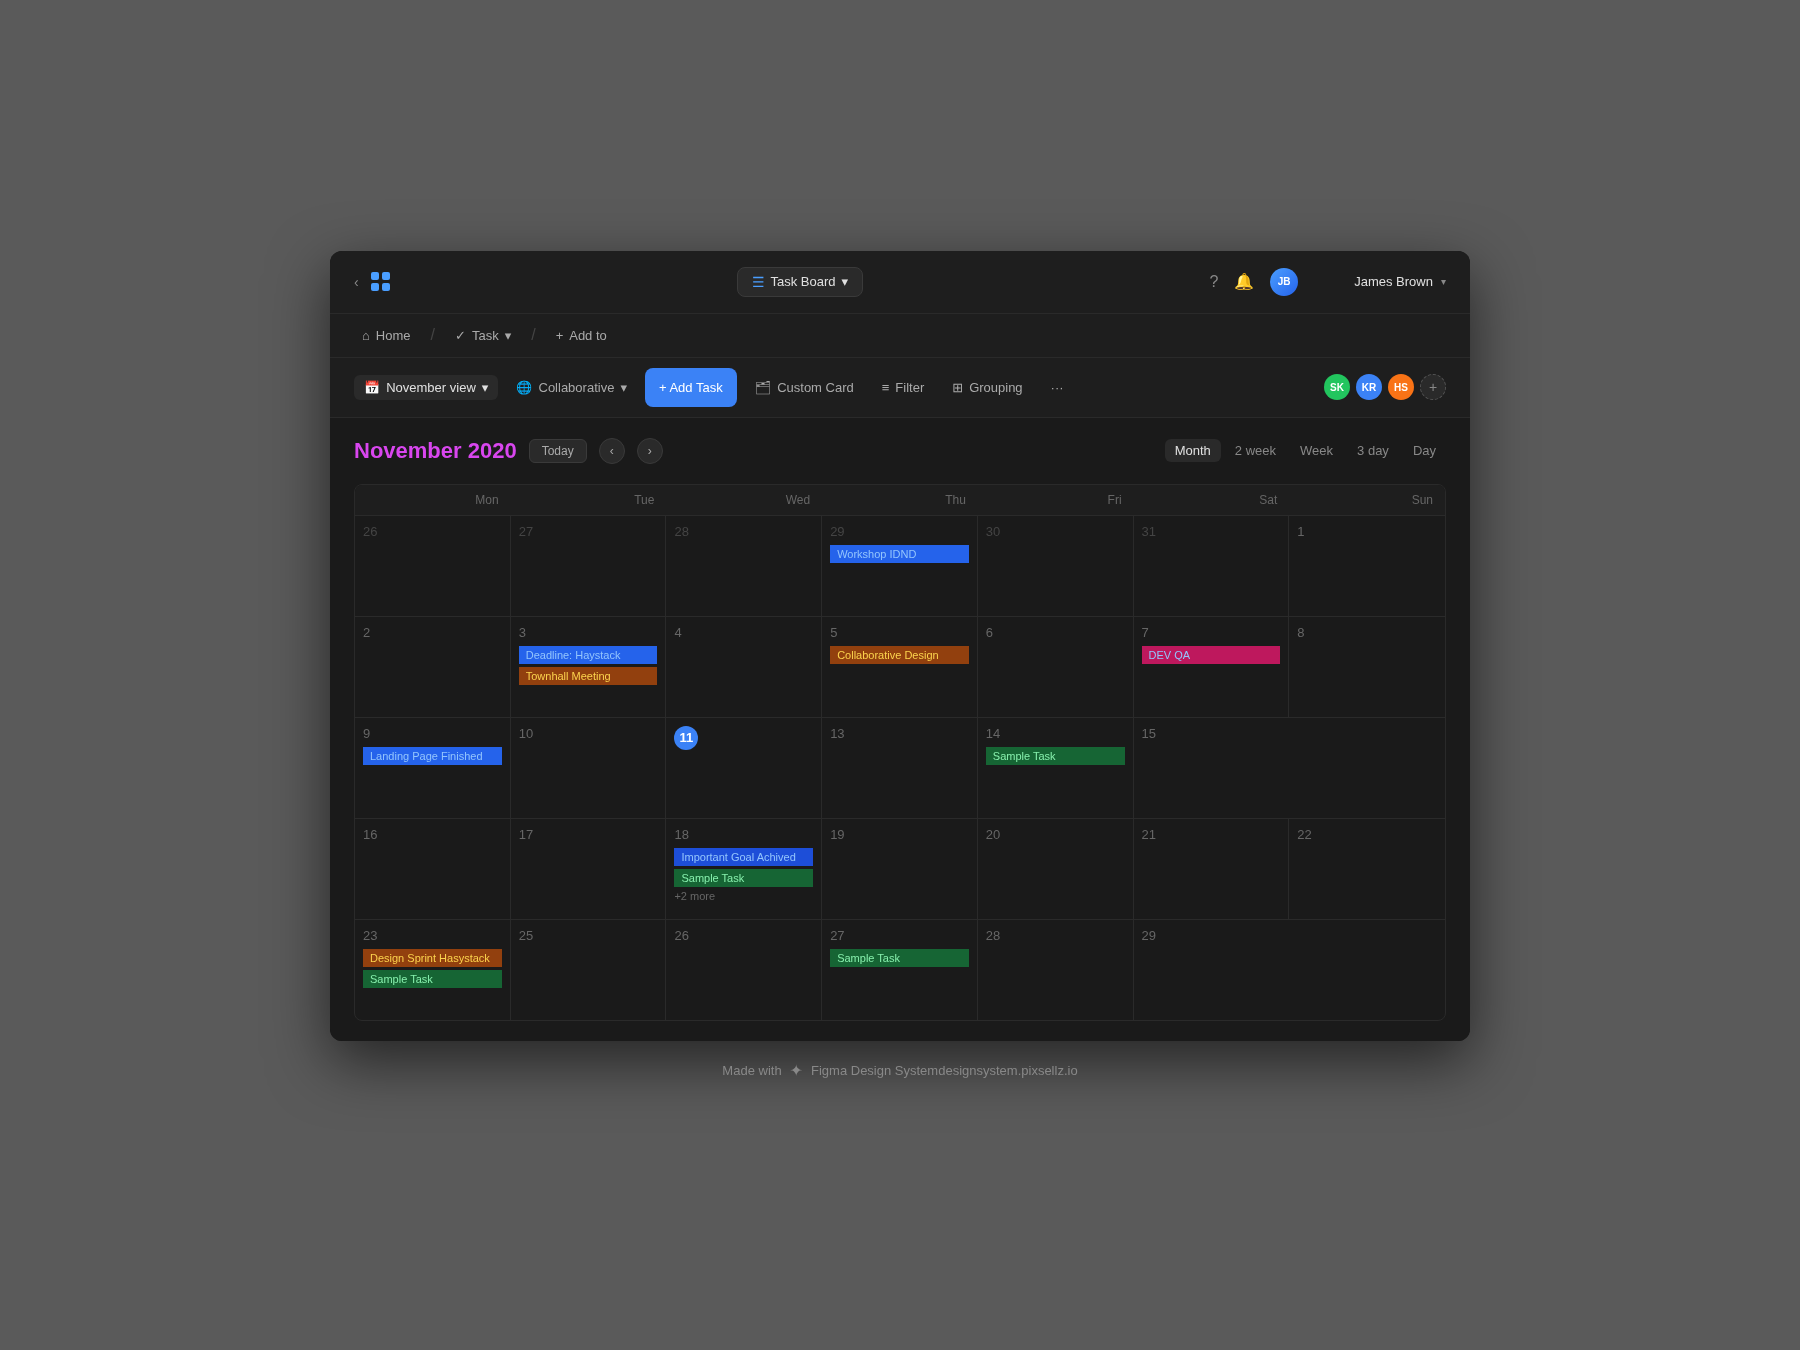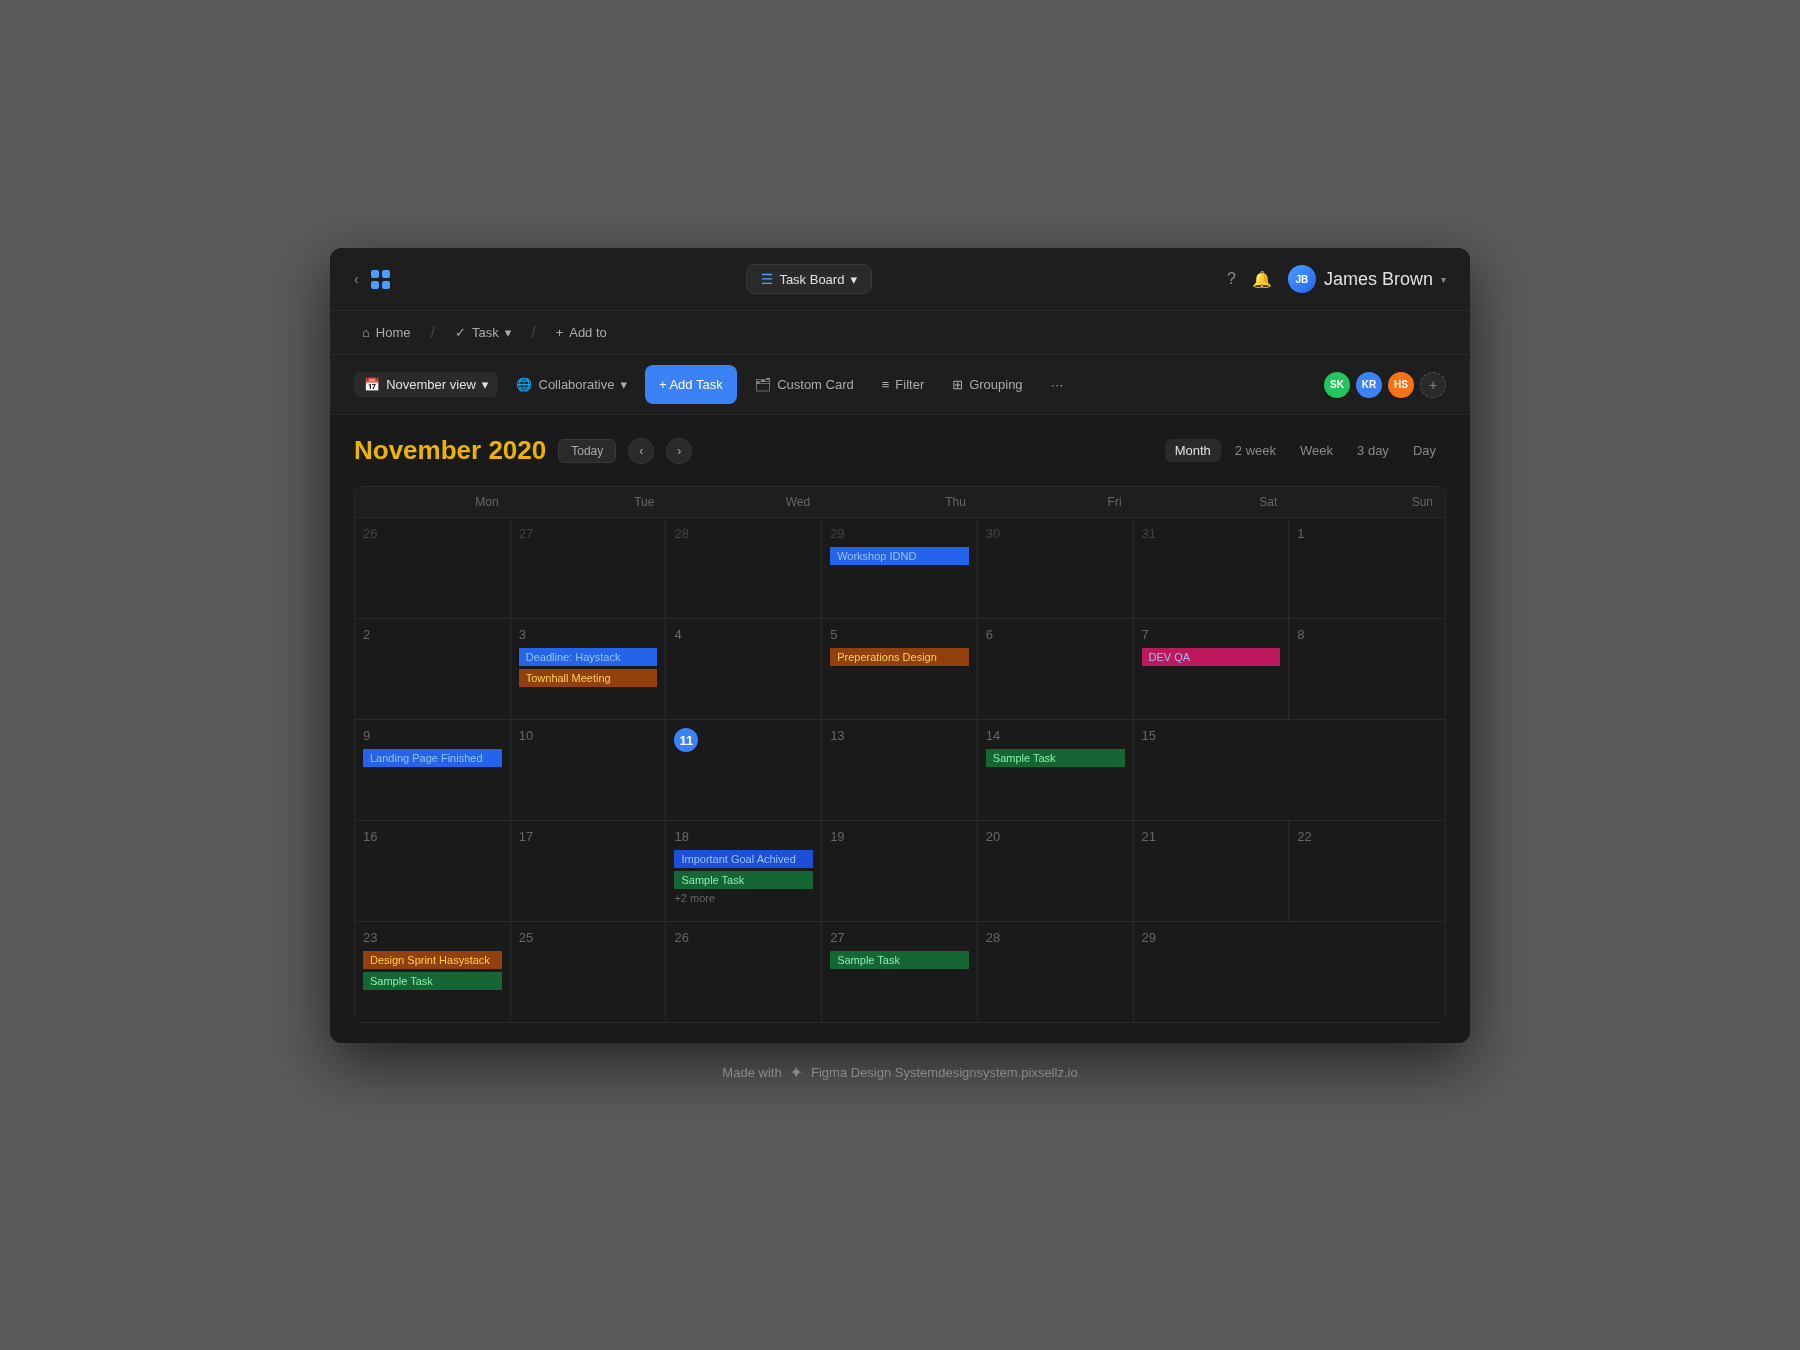--- a/index.html
+++ b/index.html
@@ -83,21 +83,21 @@
       gap: 8px;
       cursor: pointer;
     }
     .avatar-jb {
       width: 28px; height: 28px;
       border-radius: 50%;
       background: linear-gradient(135deg, #4a9eff, #2563eb);
       display: flex; align-items: center; justify-content: center;
       font-size: 10px; color: white; font-weight: 600;
     }
-    .user-name { color: #e0e0e0; font-size: 18px; }
+    .user-name { color: #e0e0e0; font-size: 13px; margin-left: 48px; }
     .dropdown-arrow { color: #888; font-size: 10px; }
     
     .toolbar {
       background: #1e1e1e;
       padding: 10px 24px;
       display: flex;
       align-items: center;
       gap: 12px;
       border-bottom: 1px solid #2a2a2a;
     }
@@ -184,22 +184,22 @@
       align-items: center;
       justify-content: space-between;
       margin-bottom: 20px;
     }
     .calendar-header-left {
       display: flex;
       align-items: center;
       gap: 12px;
     }
     .month-title {
-      color: #eab308;
-      font-size: 26px;
+      color: #d946ef;
+      font-size: 22px;
       font-weight: 600;
     }
     .today-btn {
       background: #2a2a2a;
       border: 1px solid #3a3a3a;
       border-radius: 6px;
       color: #aaa;
       padding: 4px 12px;
       font-size: 12px;
       cursor: pointer;
@@ -465,21 +465,21 @@
         <div class="calendar-cell">
           <div class="cell-date">3</div>
           <div class="event event-blue">Deadline: Haystack</div>
           <div class="event event-orange">Townhall Meeting</div>
         </div>
         <div class="calendar-cell">
           <div class="cell-date">4</div>
         </div>
         <div class="calendar-cell">
           <div class="cell-date">5</div>
-          <div class="event event-orange">Preperations Design</div>
+          <div class="event event-orange">Collaborative Design</div>
         </div>
         <div class="calendar-cell">
           <div class="cell-date">6</div>
         </div>
         <div class="calendar-cell">
           <div class="cell-date">7</div>
           <div class="event event-blue2">DEV QA</div>
         </div>
         <div class="calendar-cell">
           <div class="cell-date">8</div>

